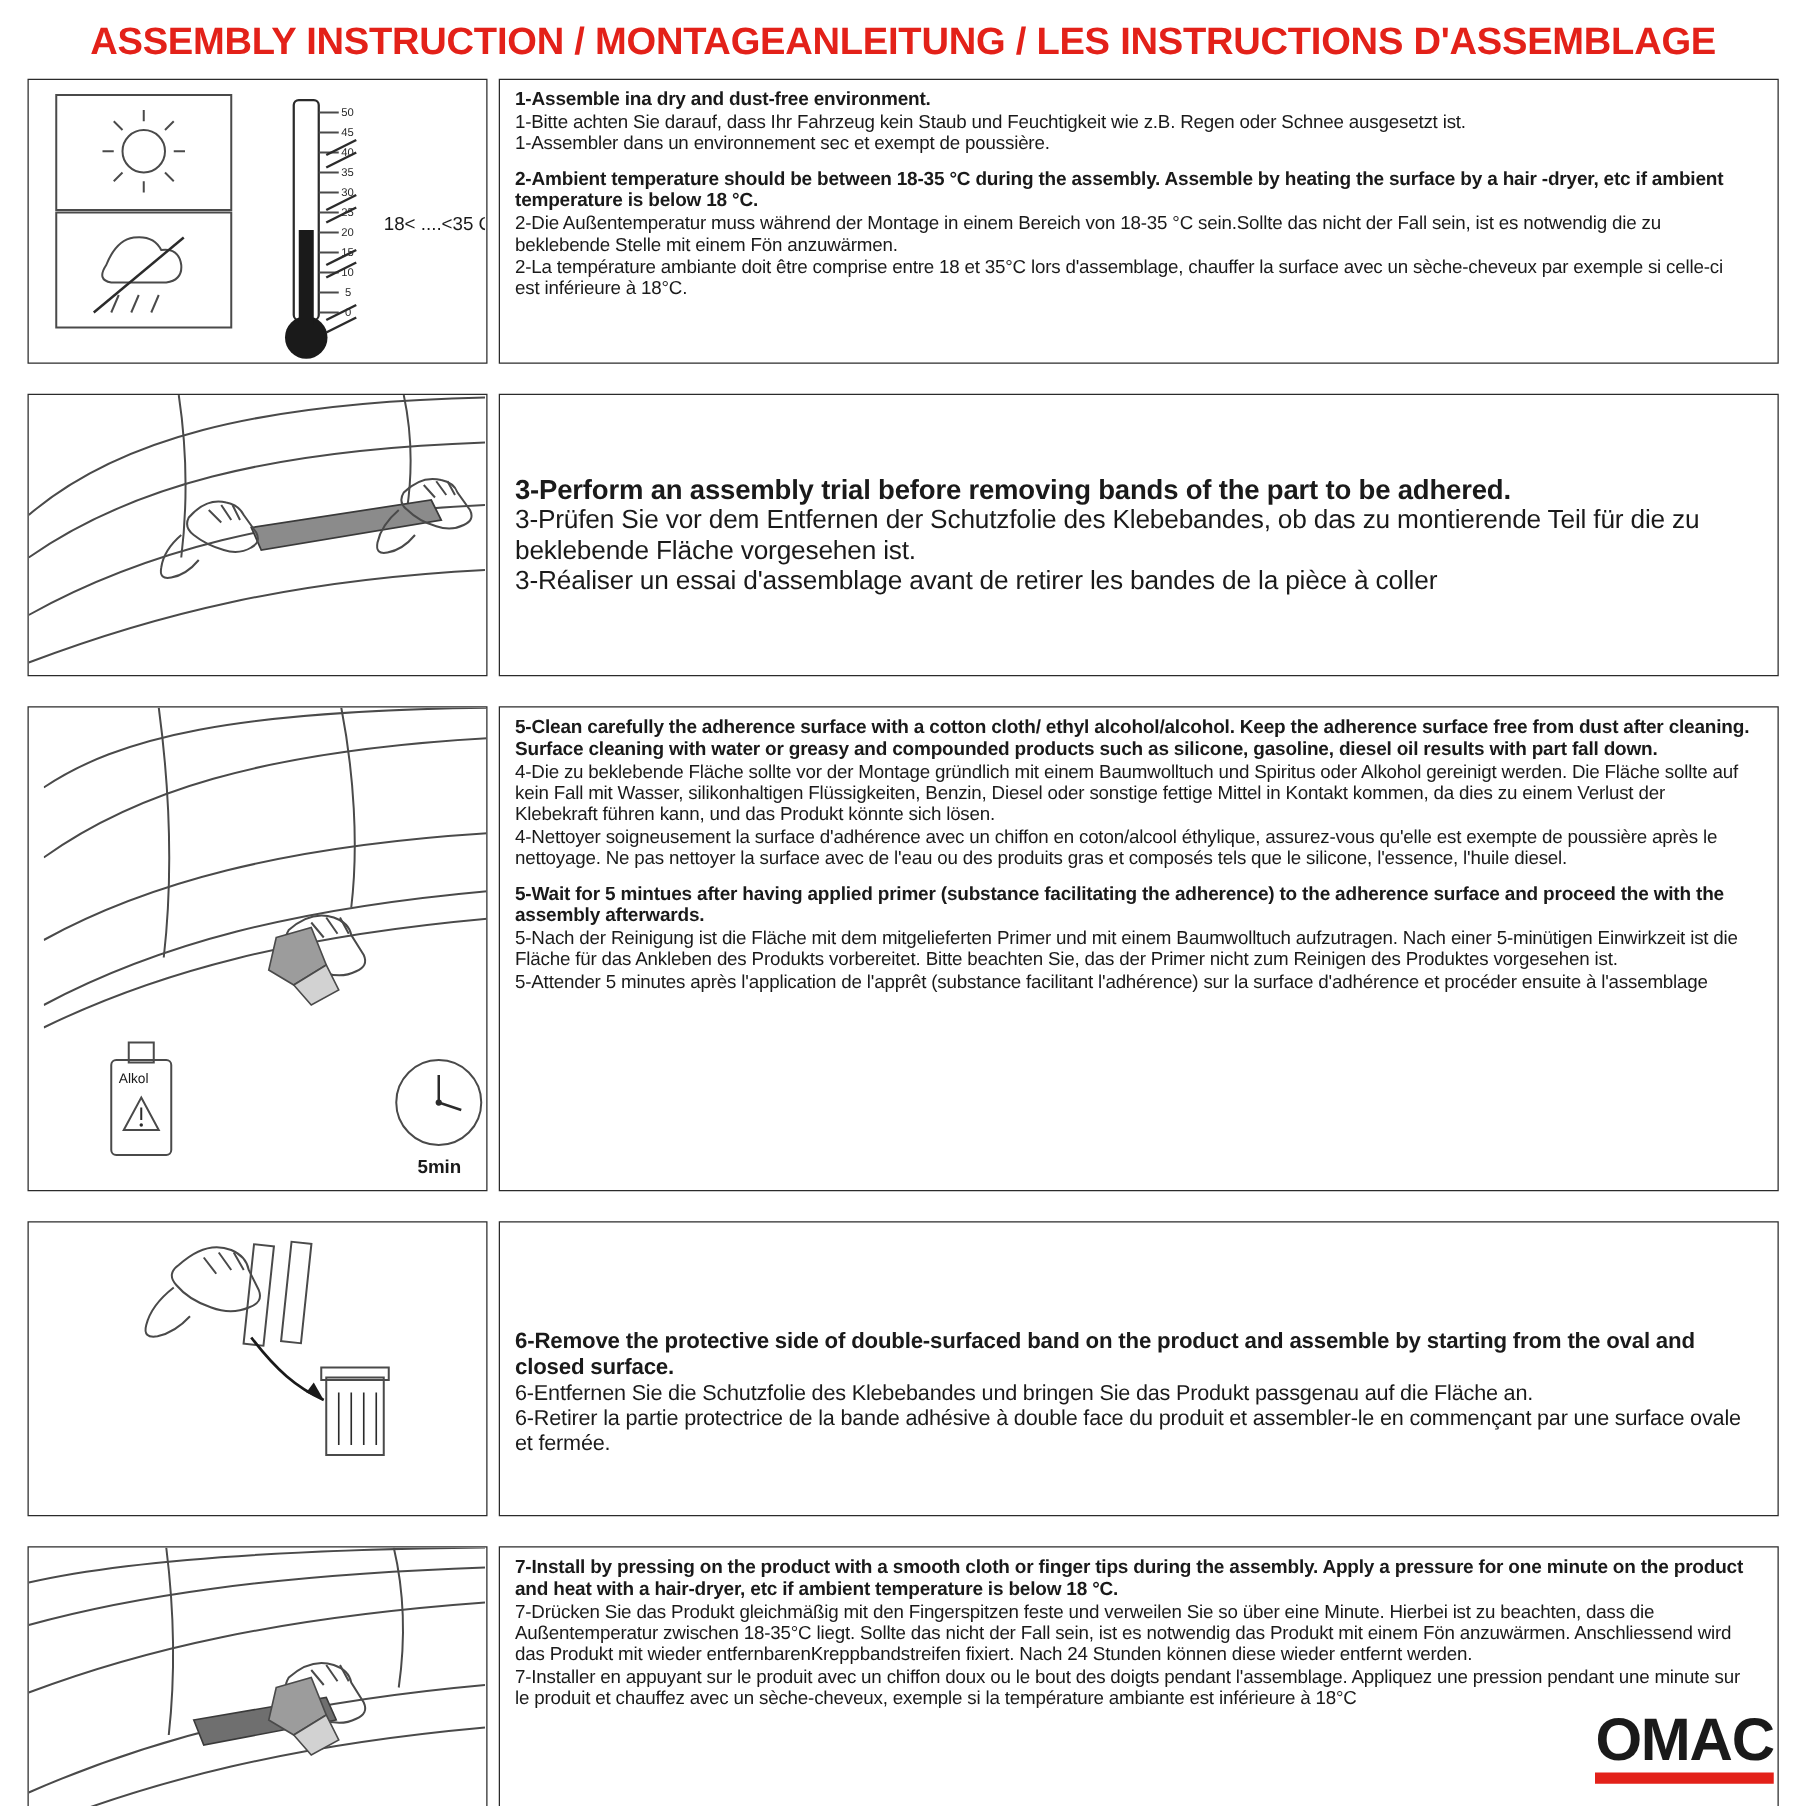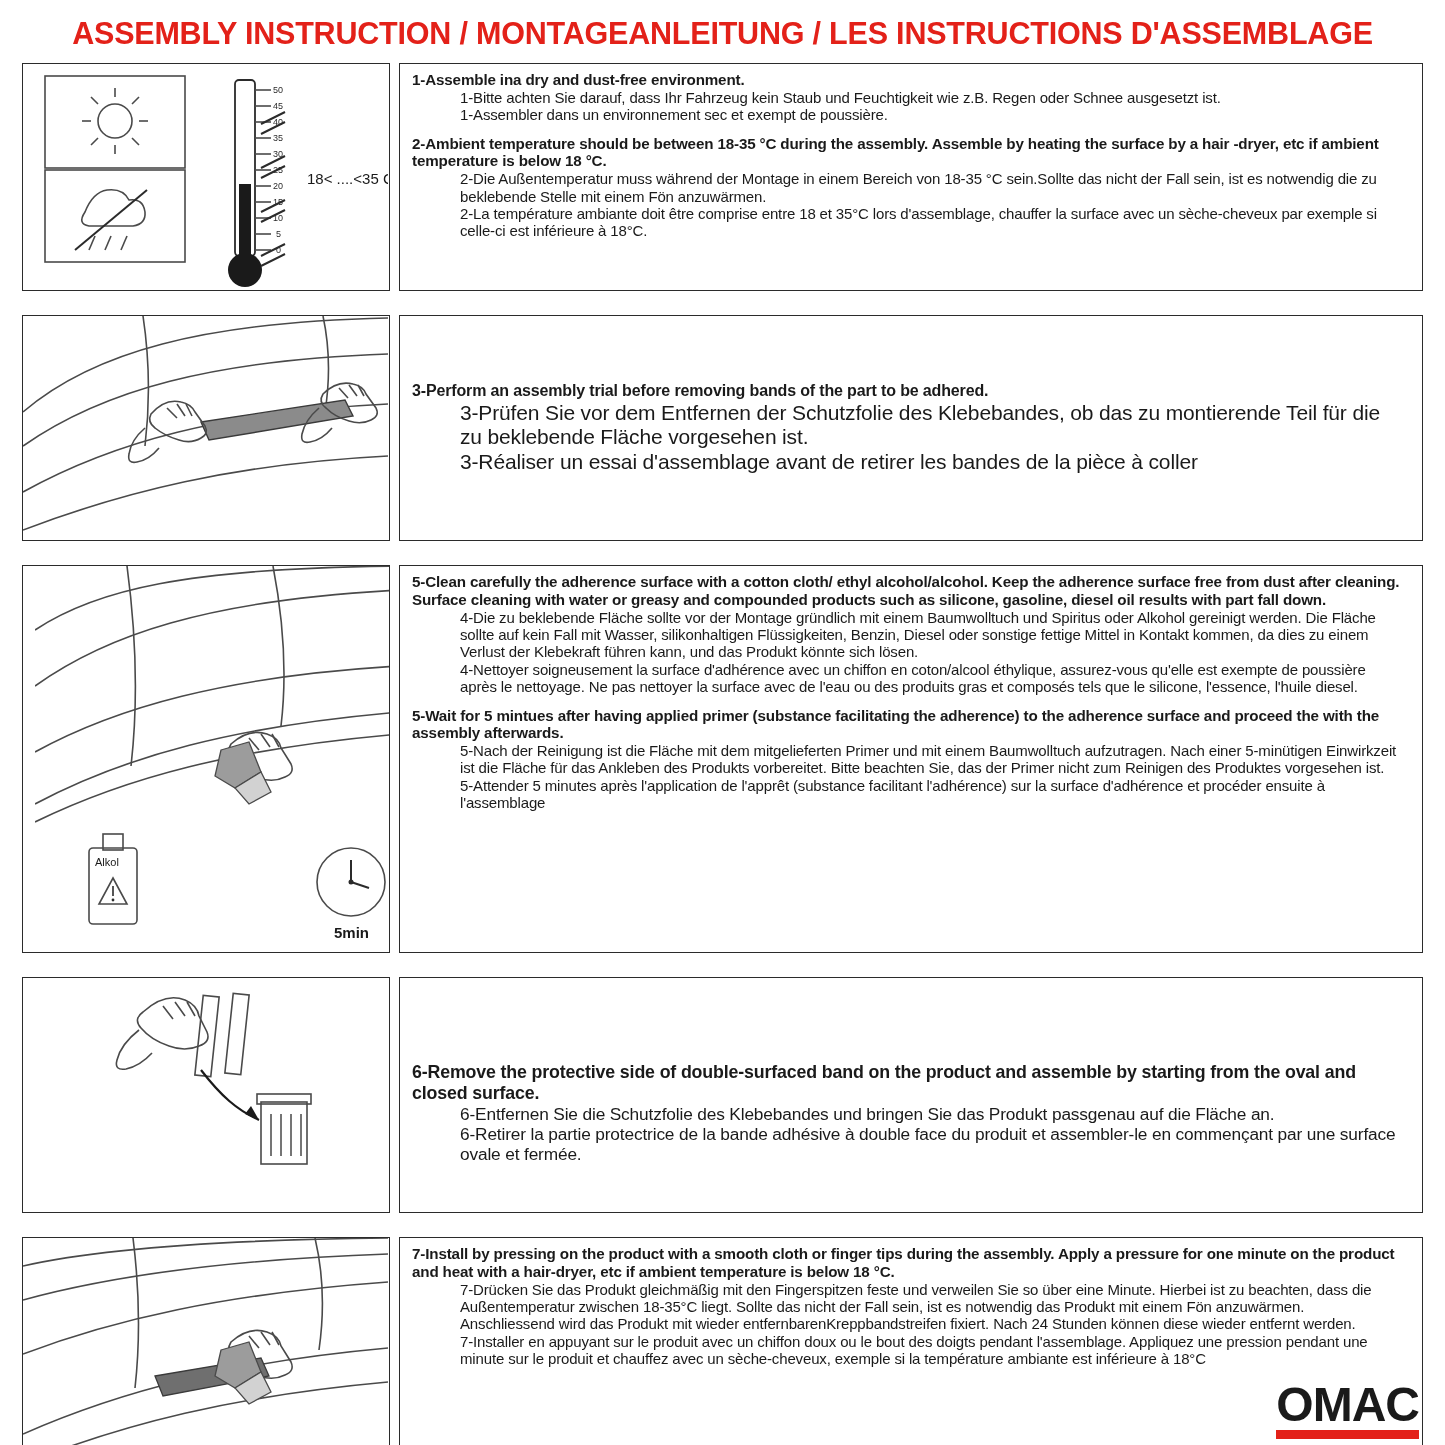--- a/index.html
+++ b/index.html
@@ -61,26 +61,25 @@
   .en {
     font-weight: bold;
     font-size: 15.2px;
     line-height: 1.17;
     letter-spacing: -0.15px;
   }
   .de, .fr {
     font-size: 15.0px;
     line-height: 1.16;
     letter-spacing: -0.15px;
-    margin-left: 48px;
   }
   .blk { margin-bottom: 11px; }
   .blk:last-child { margin-bottom: 0; }
 
-  .big .en { font-size: 16px; }
+  .big .en { font-size: 22px; }
   .big .de, .big .fr { font-size: 21px; }
 
   .mid .en { font-size: 17.8px; margin-top: 36px; }
   .mid .de, .mid .fr { font-size: 17.3px; }
 
   .center-v {
     display: flex;
     flex-direction: column;
     justify-content: center;
   }
@@ -88,21 +87,21 @@
   
   svg { display: block; }
   .ln { fill: none; stroke: #4a4a4a; stroke-width: 1.6; }
   .ln-d { fill: none; stroke: #2b2b2b; stroke-width: 2; }
   .fillblk { fill: #1a1a1a; }
   .fillwht { fill: #ffffff; stroke: #2b2b2b; stroke-width: 1.8; }
 
   .footer {
     position: absolute;
     right: 22px;
-    bottom: 6px;
+    bottom: 18px;
     display: flex;
     align-items: center;
   }
   .logo {
     font-weight: bold;
     font-size: 48px;
     letter-spacing: -1px;
     color: #1a1a1a;
     line-height: 0.95;
     position: relative;

